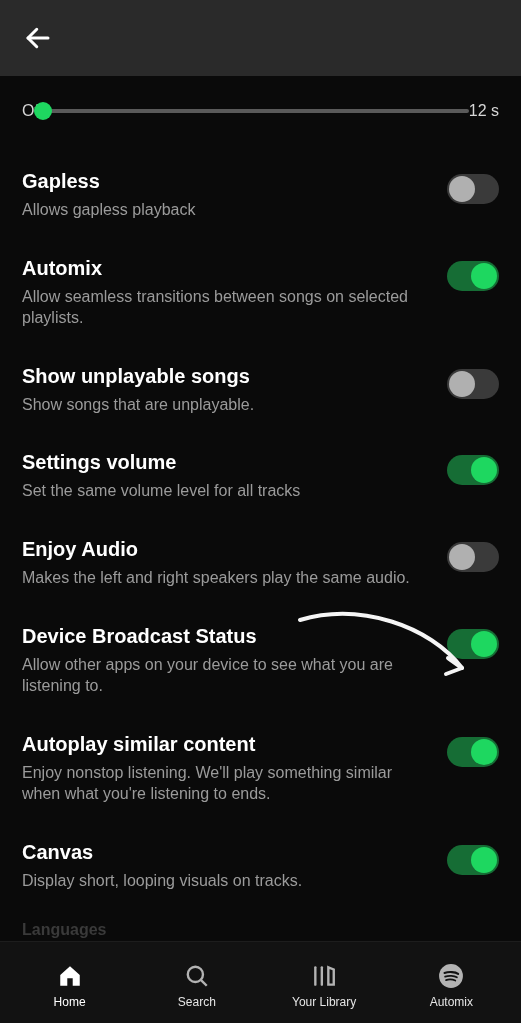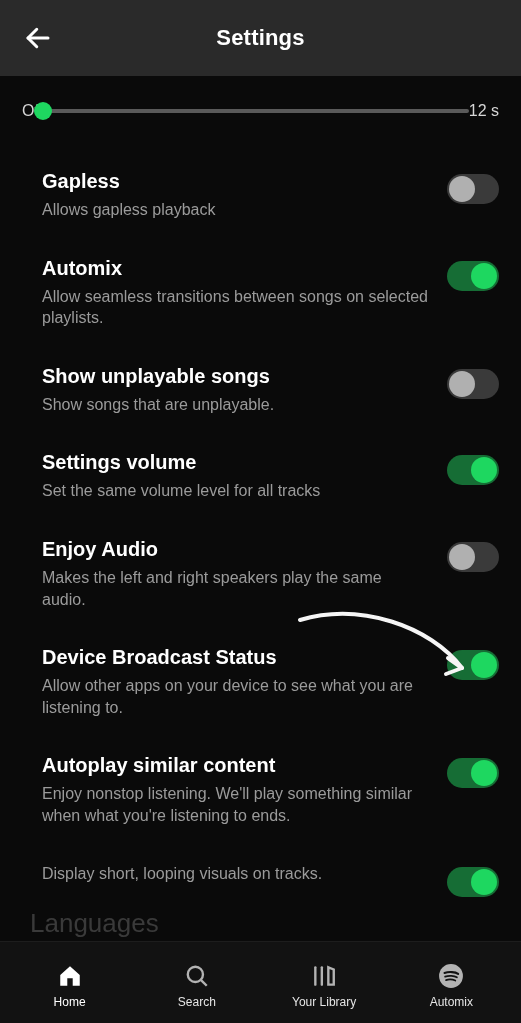--- a/index.html
+++ b/index.html
@@ -7,49 +7,48 @@
   .app { width: 521px; height: 1023px; background: #0a0a0a; position: relative; display: flex; flex-direction: column; }
   .header { height: 76px; background: #2a2a2a; display: flex; align-items: center; position: relative; }
   .back { position: absolute; left: 18px; top: 50%; transform: translateY(-50%); width: 40px; height: 40px; display: flex; align-items: center; justify-content: center; cursor: pointer; }
   .title { flex: 1; text-align: center; font-size: 22px; font-weight: 700; letter-spacing: 0.2px; }
   .content { flex: 1; overflow: hidden; padding: 0 22px; }
   .slider-row { display: flex; align-items: center; margin-top: 26px; margin-bottom: 32px; }
   .slider-label-left, .slider-label-right { font-size: 16px; color: #d6d6d6; white-space: nowrap; }
   .slider-track { flex: 1; height: 4px; background: #5a5a5a; border-radius: 2px; position: relative; cursor: pointer; }
   .slider-thumb { position: absolute; left: 0%; top: 50%; transform: translate(-50%, -50%); width: 18px; height: 18px; border-radius: 50%; background: #1ed760; }
   .setting { display: flex; align-items: flex-start; justify-content: space-between; gap: 18px; padding: 18px 0; }
-  .setting-text { flex: 1; margin-left: 20px; }
+  .setting-text { flex: 1; }
   .setting-title { font-size: 20px; font-weight: 700; color: #fff; margin-bottom: 6px; }
   .setting-desc { font-size: 16px; color: #9b9b9b; line-height: 1.35; }
   .toggle { width: 52px; height: 30px; border-radius: 15px; position: relative; flex-shrink: 0; cursor: pointer; margin-top: 4px; }
   .toggle-off { background: #3a3a3a; }
   .toggle-on { background: #166d35; }
   .toggle-knob { position: absolute; top: 2px; width: 26px; height: 26px; border-radius: 50%; transition: left .15s; }
   .toggle-off .toggle-knob { left: 2px; background: #b0b0b0; }
   .toggle-on .toggle-knob { left: 24px; background: #1ed760; }
   .arrow-annotation { position: absolute; pointer-events: none; }
-  .ghost-label { position: absolute; bottom: 84px; left: 30px; color: #3a3a3a; font-size: 26px; font-weight: 400; }
+  .ghost-label { position: absolute; bottom: 84px; left: 22px; color: #3a3a3a; font-size: 16px; font-weight: 700; }
   .bottom-nav { height: 82px; background: #121212; border-top: 1px solid #1d1d1d; display: flex; align-items: center; justify-content: flex-start; padding: 4px 6px 0; }
   .nav-item { flex: 1; display: flex; flex-direction: column; align-items: center; gap: 4px; cursor: pointer; }
   .nav-icon { width: 30px; height: 30px; display: flex; align-items: center; justify-content: center; }
   .nav-label { font-size: 12px; color: #e5e5e5; }
   .nav-item.active .nav-label { color: #fff; }
 </style>
 </head>
 <body>
 
 <div class="app">
   <div class="header">
     <div class="back">
       <svg width="30" height="30" viewBox="0 0 24 24" fill="none" stroke="#fff" stroke-width="2.4" stroke-linecap="round" stroke-linejoin="round">
           <line x1="20" y1="12" x2="4" y2="12"></line>
           <polyline points="11 5 4 12 11 19"></polyline>
         </svg>
     </div>
-    <div class="title">Settings</div>
   </div>
 
   <div class="content">
     <div class="slider-row">
       <span class="slider-label-left">Off</span>
       <div class="slider-track">
         <div class="slider-thumb" style="left:0%"></div>
       </div>
       <span class="slider-label-right">12 s</span>
     </div>
@@ -113,20 +112,21 @@
           <div class="setting-text">
             <div class="setting-title">Autoplay similar content</div>
             <div class="setting-desc">Enjoy nonstop listening. We'll play something similar when what you're listening to ends.</div>
           </div>
           <div class="toggle toggle-on">
             <div class="toggle-knob"></div>
           </div>
         </div>
         <div class="setting">
           <div class="setting-text">
+            <div class="setting-title">Canvas</div>
             <div class="setting-desc">Display short, looping visuals on tracks.</div>
           </div>
           <div class="toggle toggle-on">
             <div class="toggle-knob"></div>
           </div>
         </div>
       </div>
   </div>
 
   <svg class="arrow-annotation" style="left:290px; top:608px;" width="190" height="80" viewBox="0 0 190 80">

